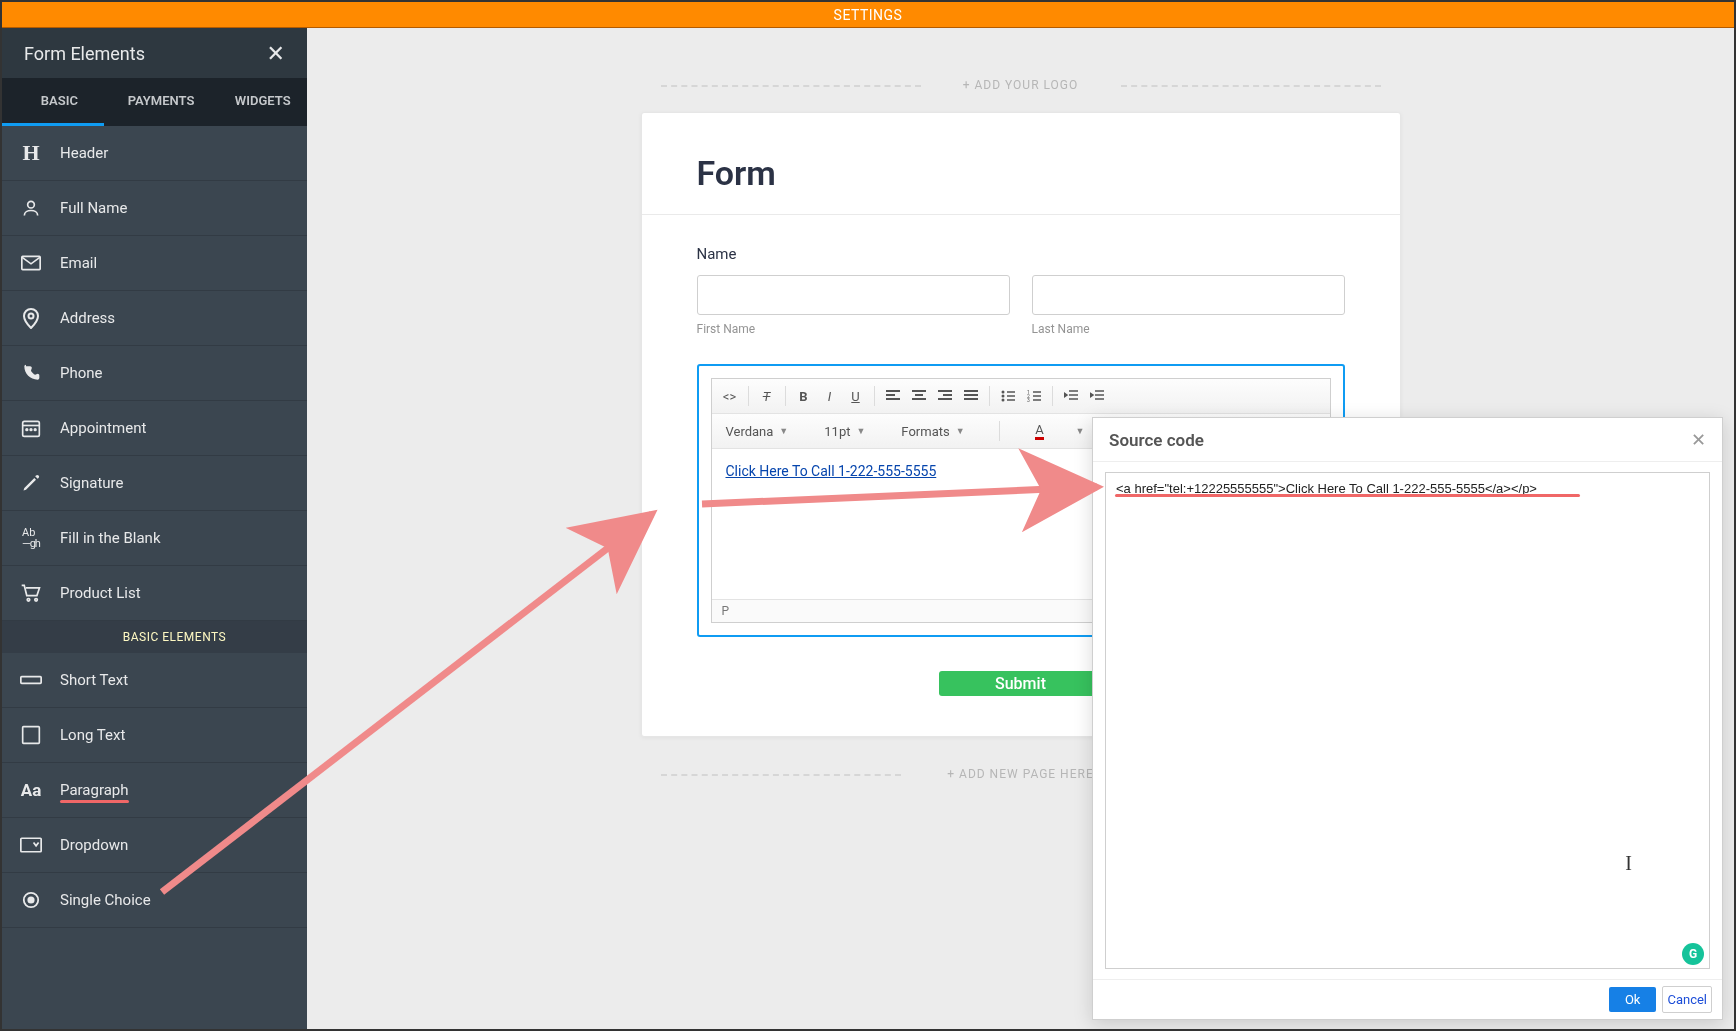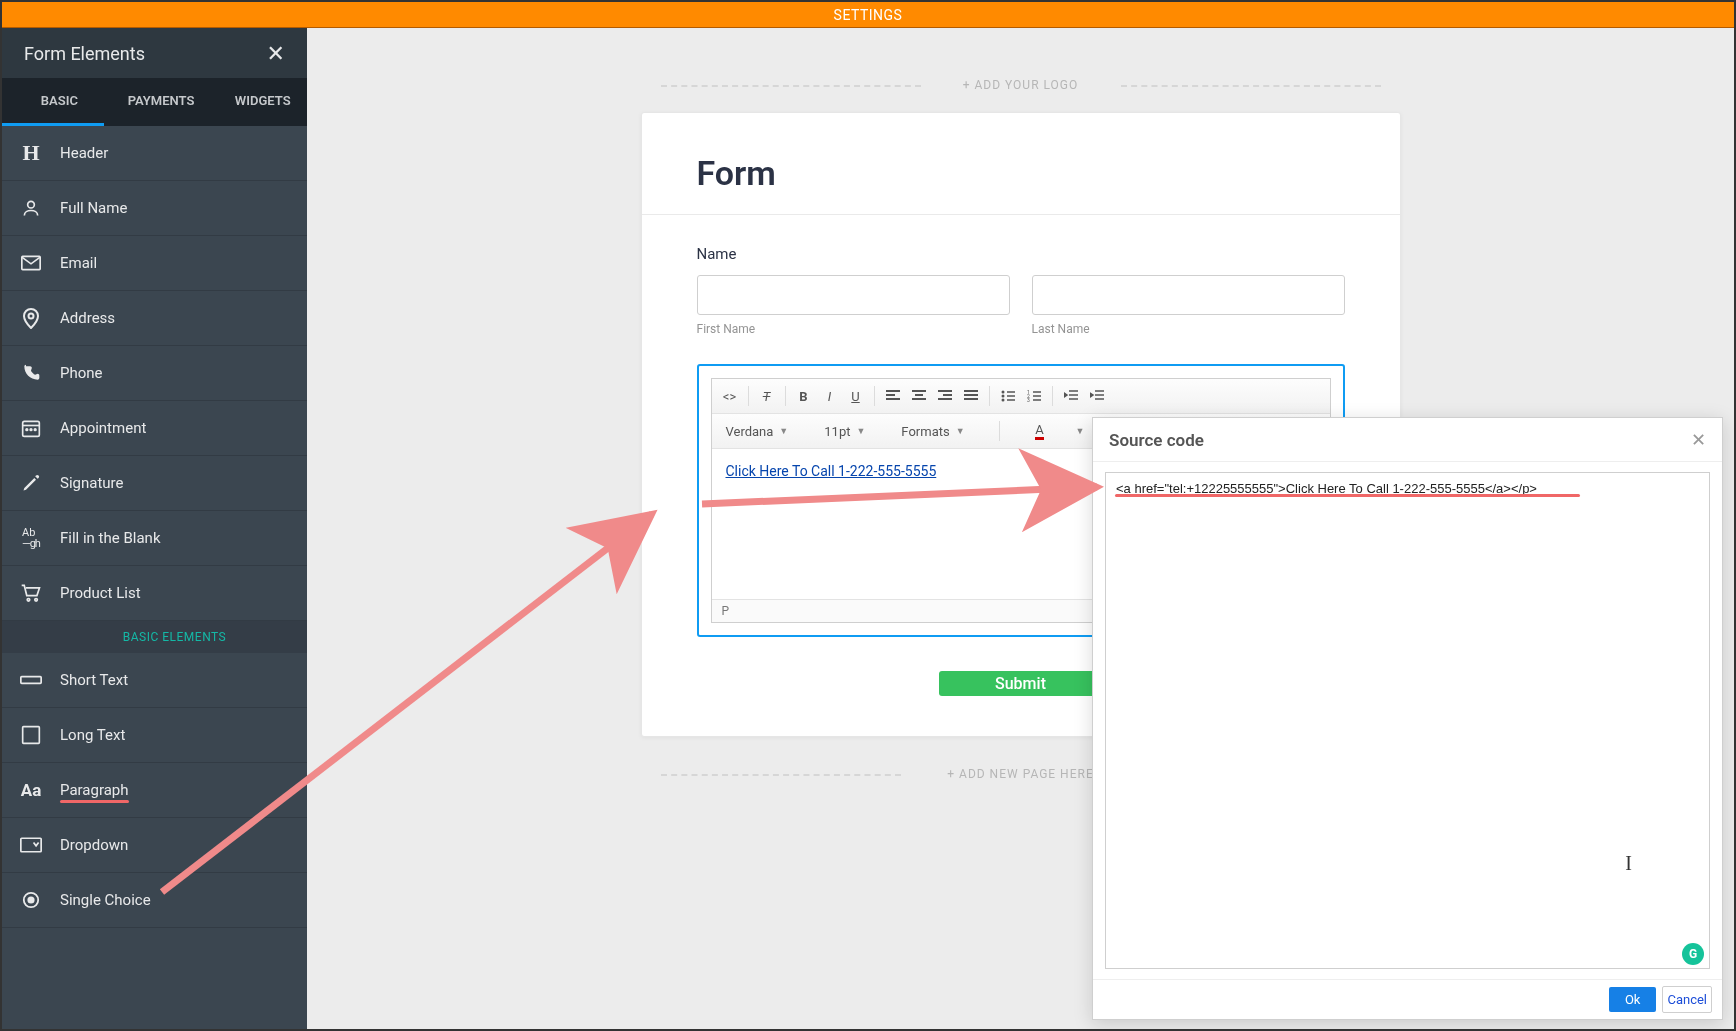--- a/index.html
+++ b/index.html
@@ -19,21 +19,21 @@
 .sidebar-tabs { height:48px; background:#1c232a; display:flex; }
 .sidebar-tabs .tab { flex:1; display:flex; align-items:center; justify-content:center; font-size:13px; font-weight:600; color:#c5c8cb; border-bottom:3px solid transparent;padding-left:13px; }
 .sidebar-tabs .tab.active { border-bottom-color:#0f9cf3; }
 .sidebar-list { flex:1; overflow:auto; background:#3b4650; }
 .sidebar-list::-webkit-scrollbar { width:8px; }
 .sidebar-list::-webkit-scrollbar-track { background:#3b4650; }
 .sidebar-list::-webkit-scrollbar-thumb { background:#5a6570; border-radius:4px; }
 .sb-item { display:flex; align-items:center; height:55px; padding-left:0; border-bottom:1px solid #323b44; cursor:pointer; }
 .sb-icon { width:58px; display:flex; align-items:center; justify-content:center; color:#e8e9ea; font-size:18px; }
 .sb-label { font-size:15px; color:#e8e9ea; position:relative; }
-.sb-section { height:32px; background:#343d47; color:#14b8a6; font-size:12px; letter-spacing:.5px; display:flex; align-items:center; justify-content:center;padding-left:40px; }
+.sb-section { height:32px; background:#343d47; color:#fef9c3; font-size:12px; letter-spacing:.5px; display:flex; align-items:center; justify-content:center;padding-left:40px; }
 .sb-highlight { position:absolute; bottom:-4px; left:0; right:0; height:3px; background:#f06767; border-radius:2px; }
 
 
 .canvas { position:absolute; top:26px; left:305px; right:0; bottom:0; background:#ececec; overflow:hidden; }
 .add-logo { margin:50px auto 20px; text-align:center; color:#b6b6b6; font-size:12px; letter-spacing:1px; position:relative; width:720px; }
 .add-logo::before,.add-logo::after{content:'';position:absolute;top:50%;width:260px;border-top:2px dashed #d6d6d6;}
 .add-logo::before{left:0;} .add-logo::after{right:0;}
 .add-page { margin:30px auto; text-align:center; color:#b6b6b6; font-size:12px; letter-spacing:1px; position:relative; width:720px; }
 .add-page::before,.add-page::after{content:'';position:absolute;top:50%;width:240px;border-top:2px dashed #d6d6d6;}
 .add-page::before{left:0;} .add-page::after{right:0;}

